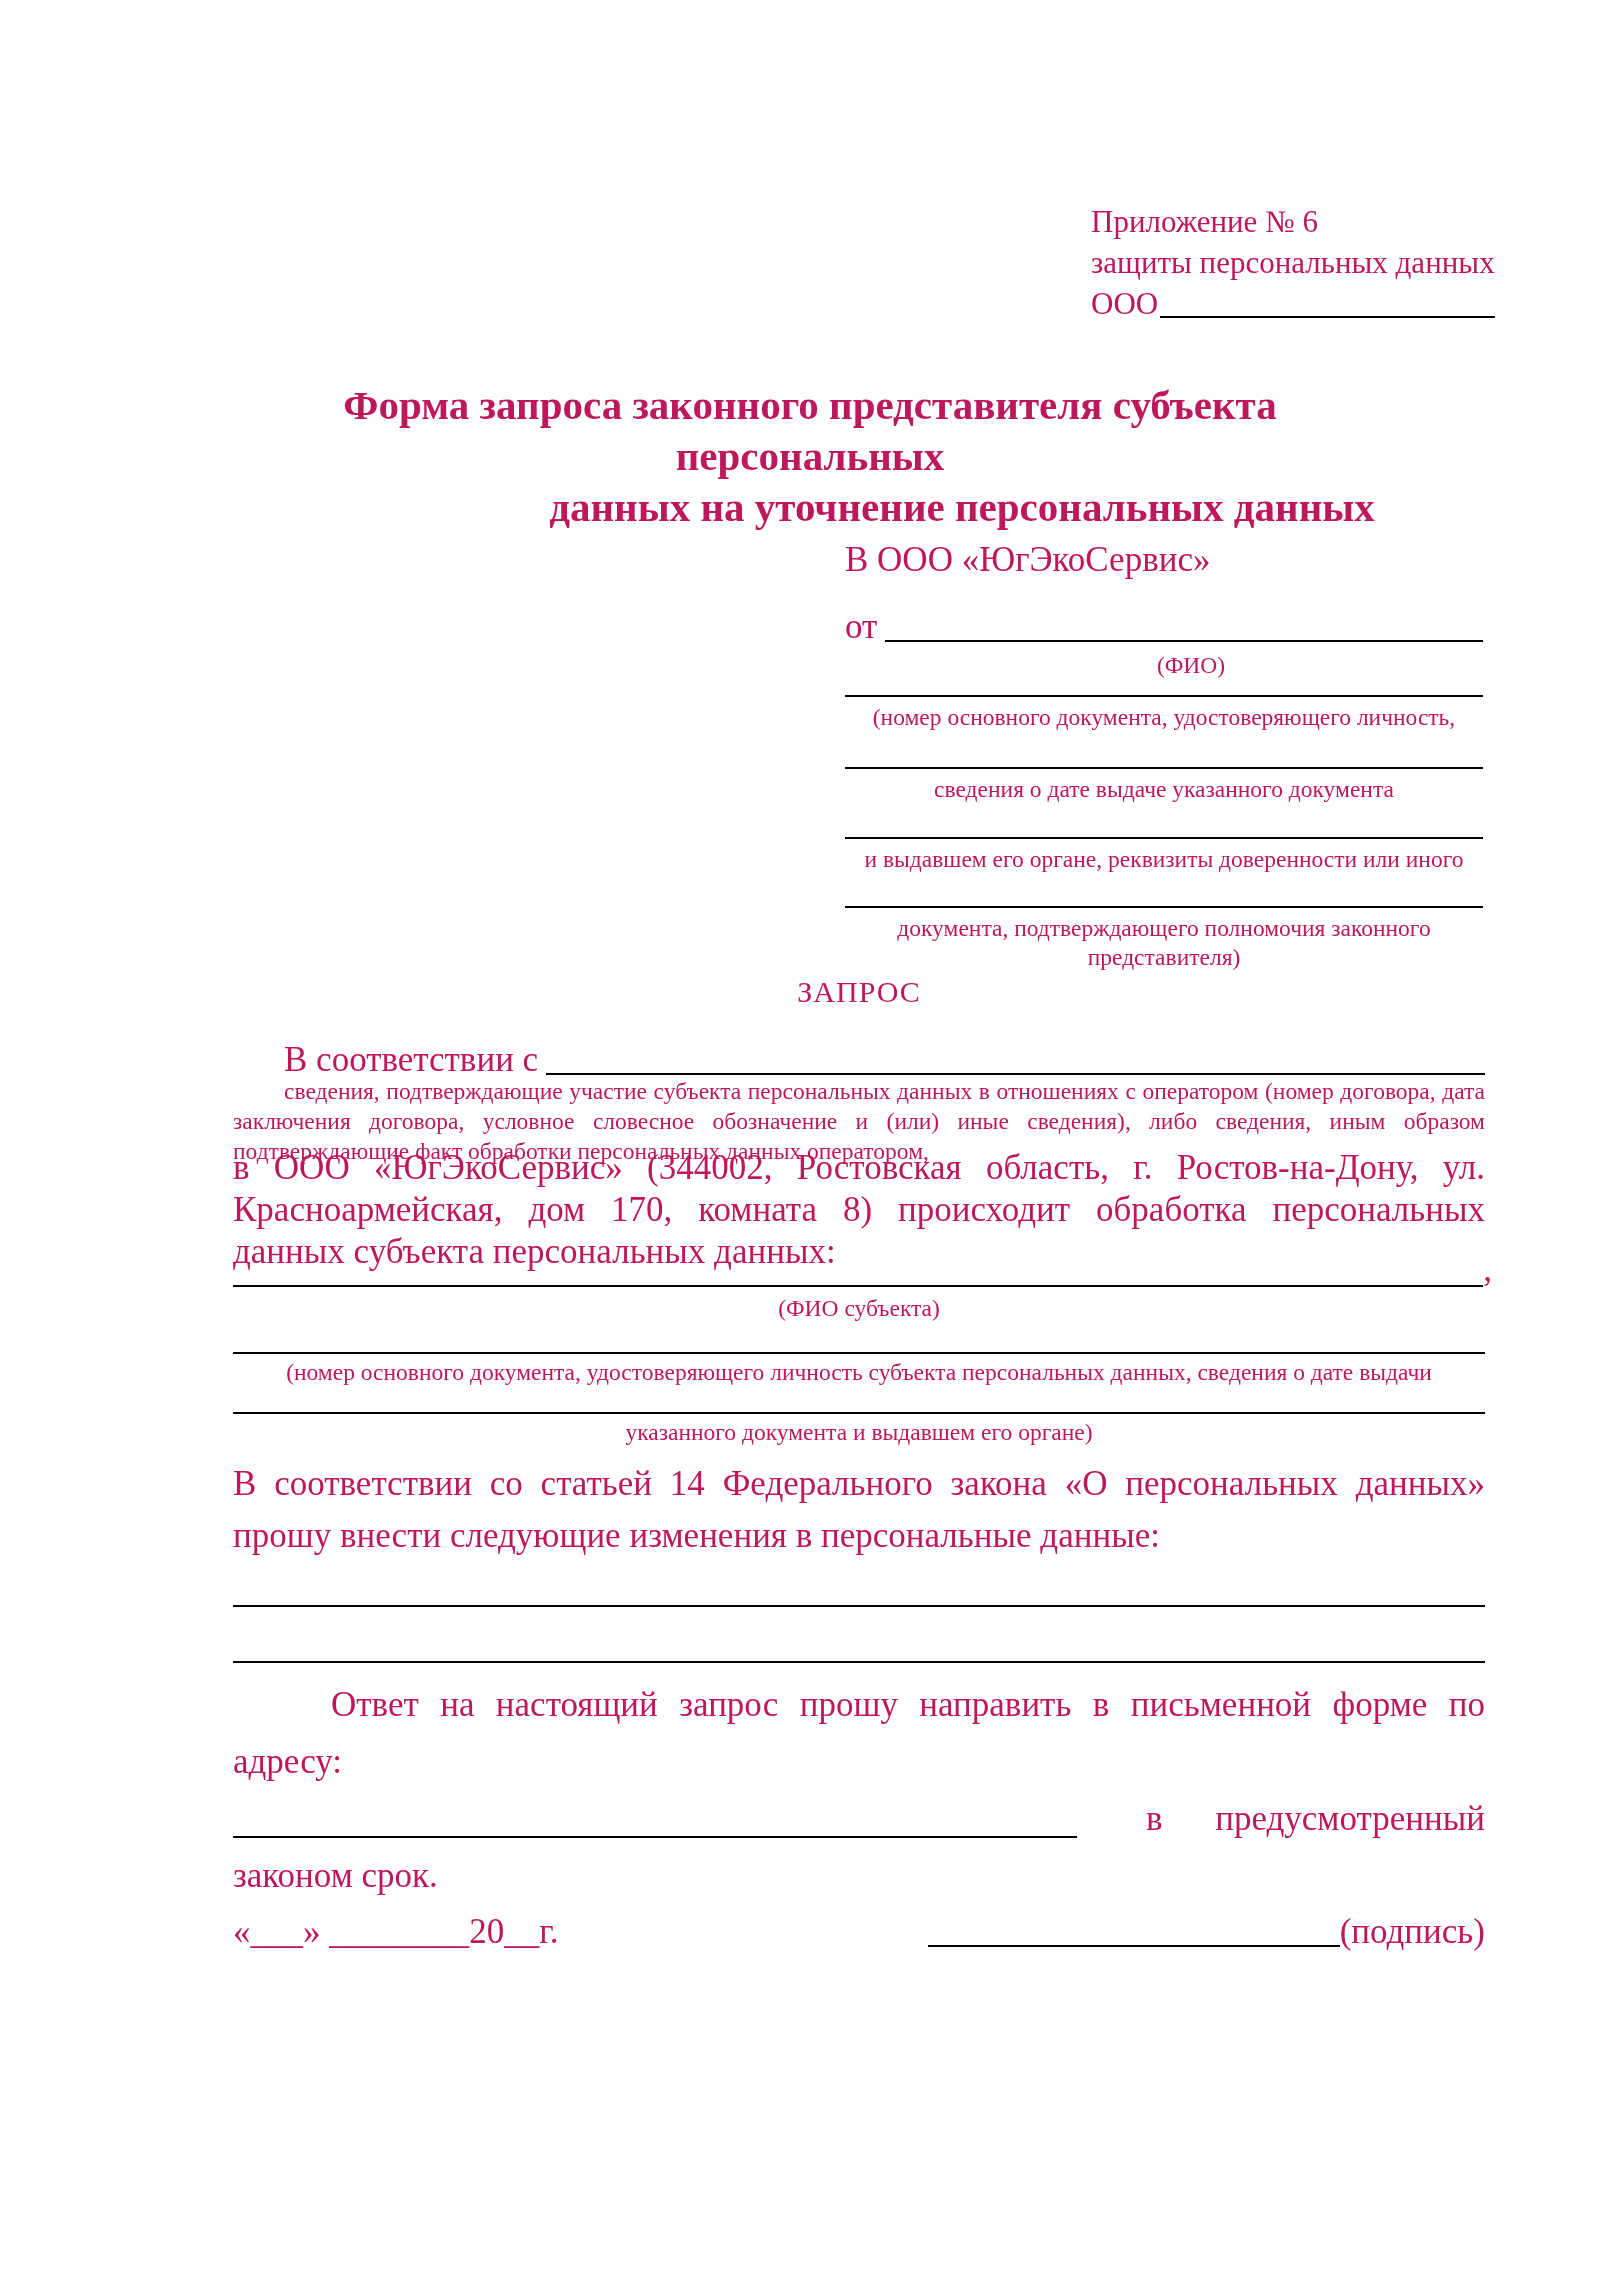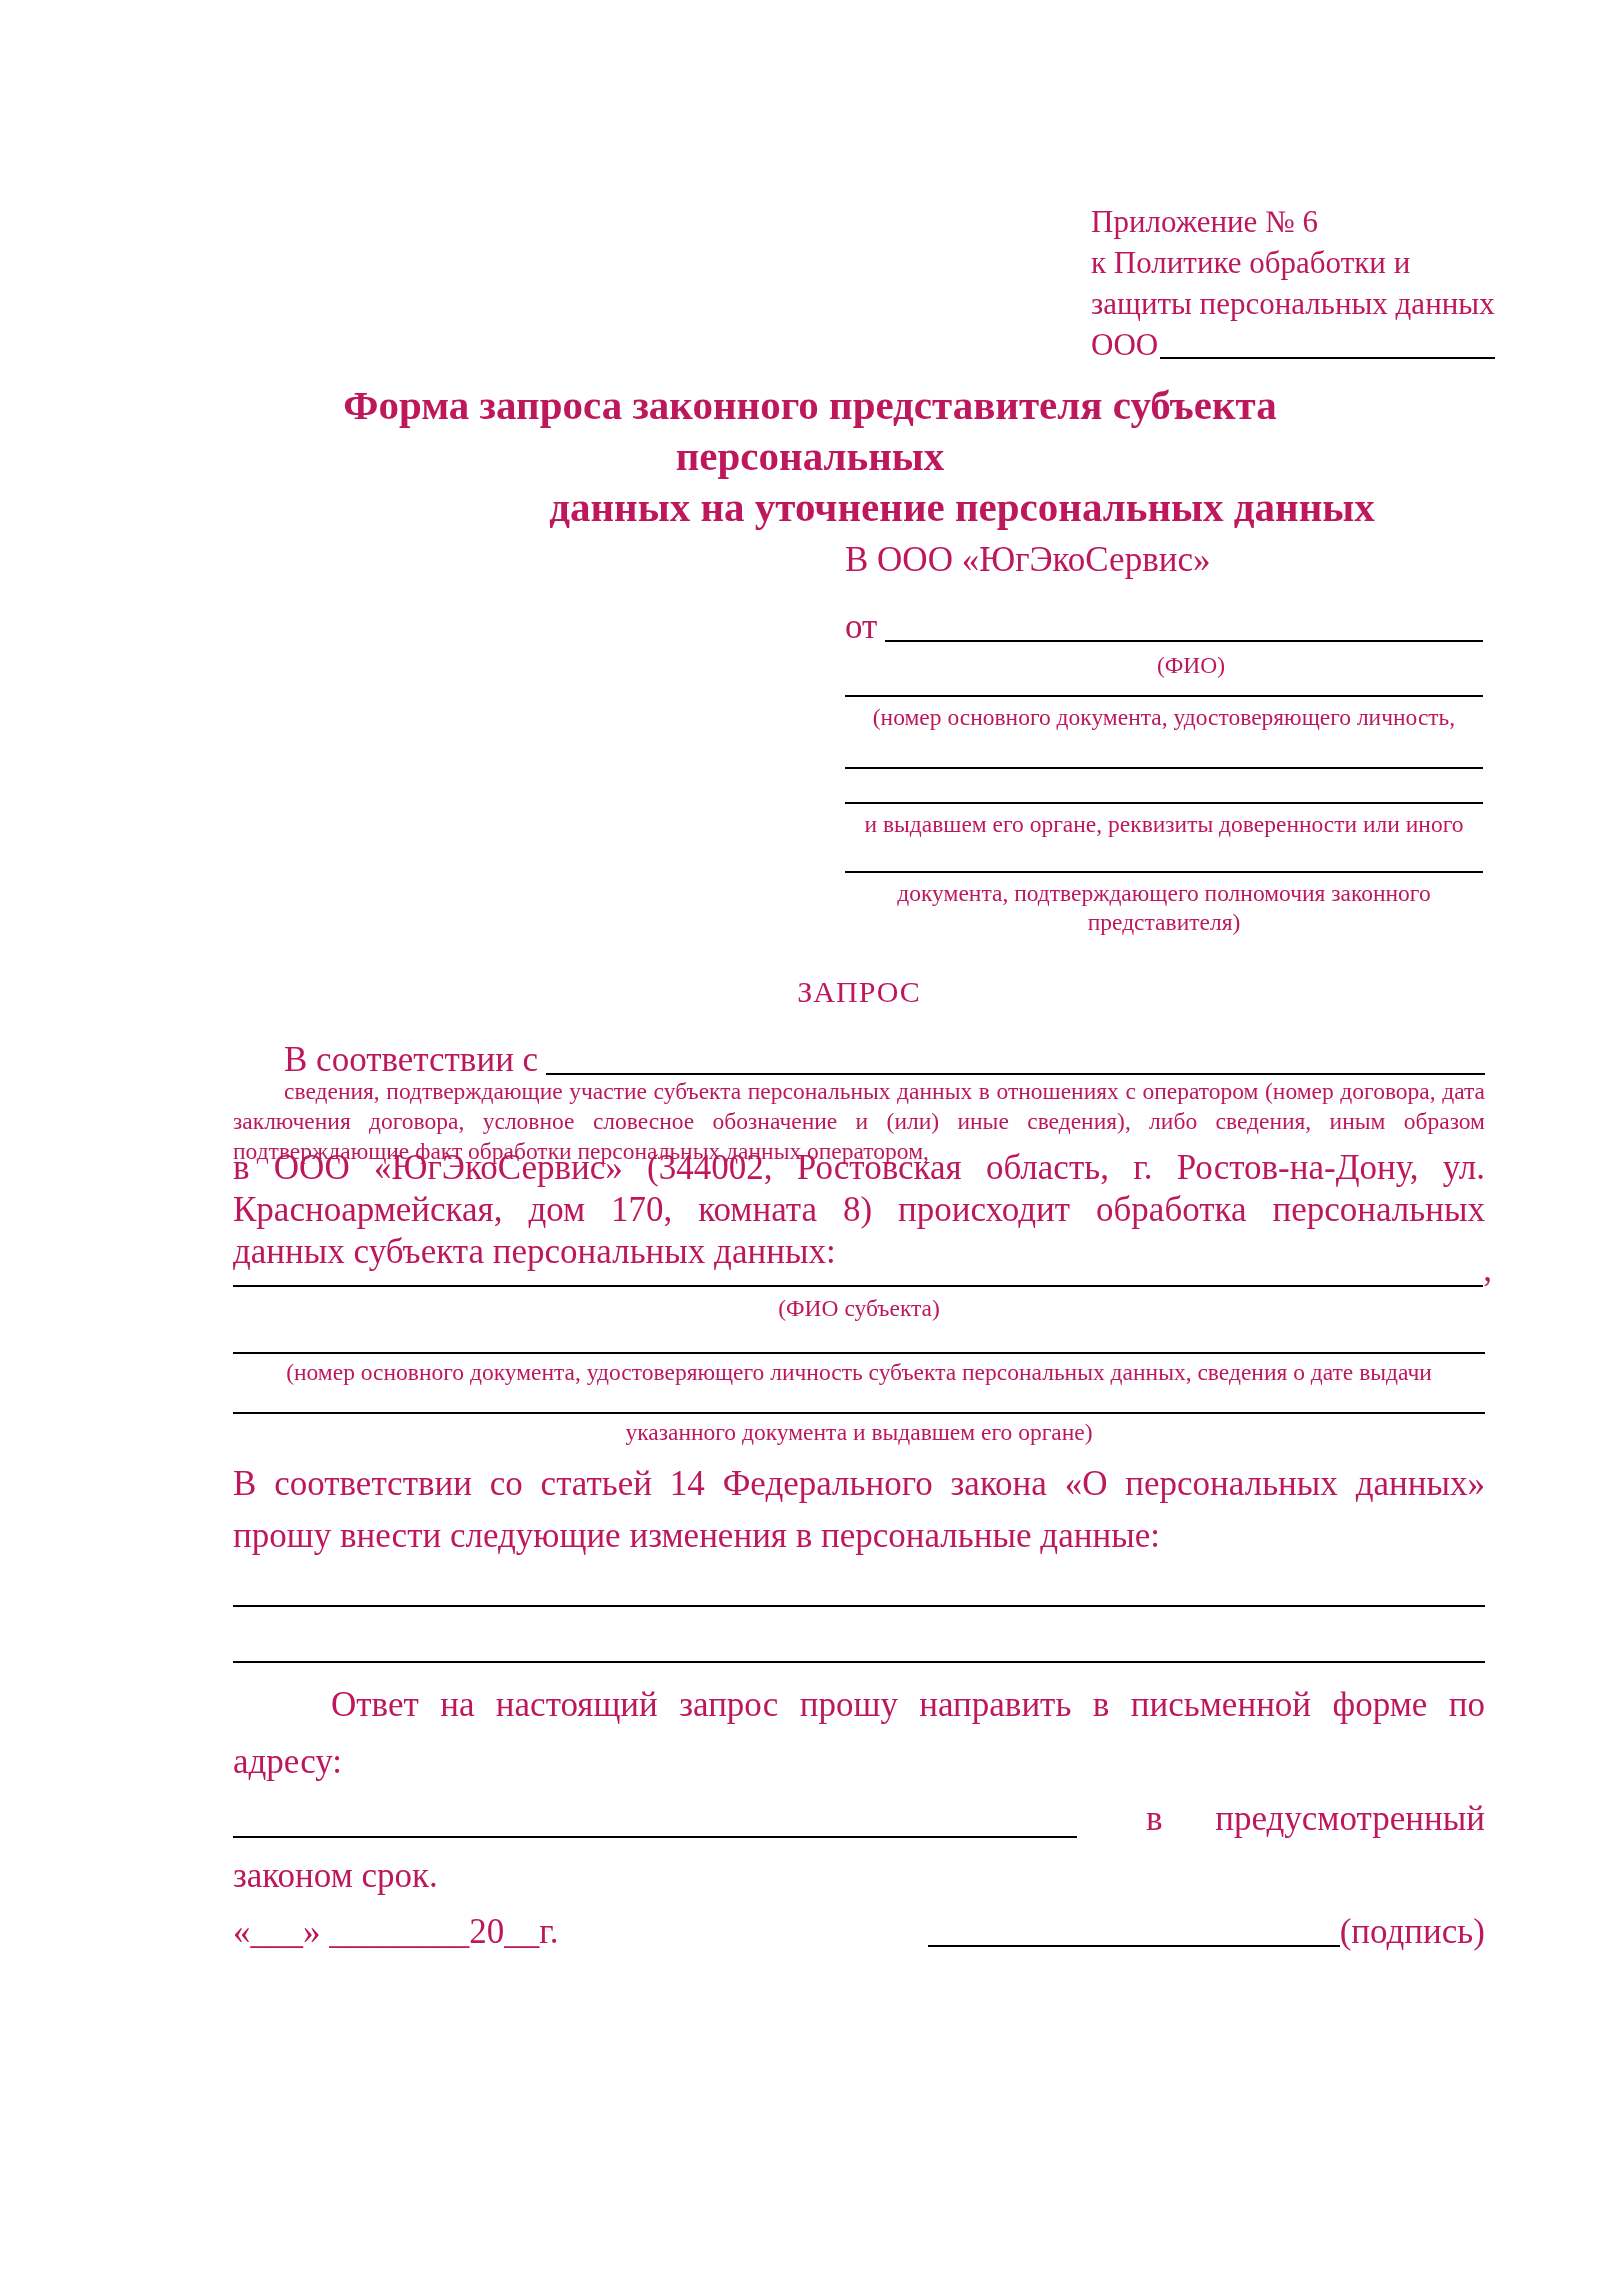--- a/index.html
+++ b/index.html
@@ -53,21 +53,20 @@
   .footer .sig{margin-left:auto;display:flex;}
   .footer .sig .fill{width:412px;border-bottom:2.9px solid #000;margin-bottom:6.9px;}
 </style>
 </head>
 <body>
 
 <div class="page">
 
   <div class="appendix">
     <div>Приложение № 6</div>
-    <div>к Политике обработки и</div>
     <div>защиты персональных данных</div>
     <div class="org-row">
       <span>ООО</span>
       <span class="org-fill"></span>
     </div>
   </div>
 
   <div class="title">
     <div class="t1">Форма запроса законного представителя субъекта персональных</div>
     <div class="t2">данных на уточнение персональных данных</div>
@@ -80,20 +79,21 @@
       <span class="fill"></span>
     </div>
     <div class="cap fio-cap">(ФИО)</div>
 
     <div class="g">
       <div class="line" style="height:15.7px"></div>
       <div class="cap">(номер основного документа, удостоверяющего личность,</div>
     </div>
     <div class="g">
       <div class="line" style="height:35px"></div>
+      <div class="cap">сведения о дате выдаче указанного документа</div>
     </div>
     <div class="g">
       <div class="line" style="height:33px"></div>
       <div class="cap">и выдавшем его органе, реквизиты доверенности или иного</div>
     </div>
     <div class="g">
       <div class="line" style="height:32px"></div>
       <div class="cap">документа, подтверждающего полномочия законного представителя)</div>
     </div>
   </div>

